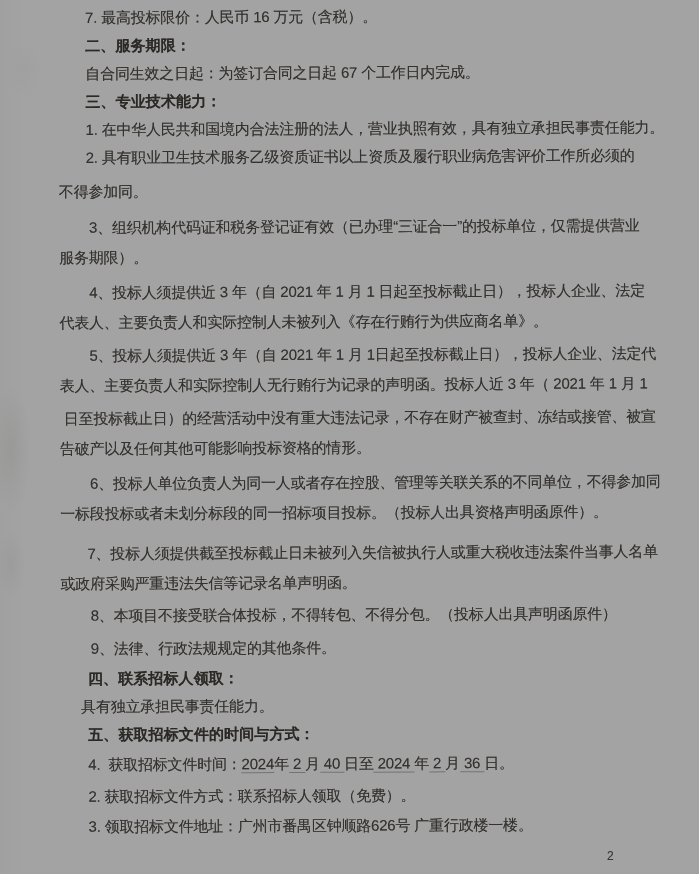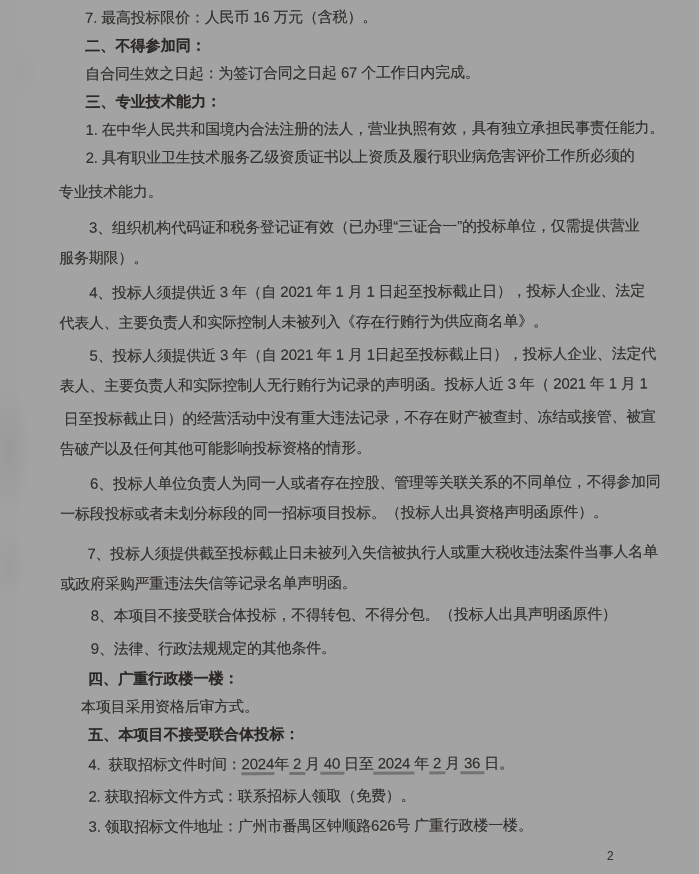--- a/index.html
+++ b/index.html
@@ -32,63 +32,63 @@
     transform-origin: top left;
   }
   .line {
     line-height: 28px;
     font-size: 15px;
     letter-spacing: -0.2px;
     white-space: pre;
     text-shadow: 0 0 0.6px rgba(52,50,46,0.55);
   }
   .line.bold { font-weight: bold; letter-spacing: 0.1px; color: #2b2926; }
-  .u { border-bottom: 3px solid #737373; }
+  .u { border-bottom: 1px solid #737373; }
   .pageno {
     position: absolute;
     left: 607px;
     top: 849px;
     font-size: 12px;
     color: #3a3834;
     text-shadow: 0 0 0.5px rgba(52,50,46,0.5);
   }
 </style>
 </head>
 <body>
 
 <div class="page">
   <div class="smudge s4"></div>
   <div class="smudge s1"></div>
   <div class="smudge s2"></div>
   <div class="smudge s3"></div>
 
   <div class="content">
       <div class="line" style="margin-top: 0px; padding-left: 27px;"><span>7. 最高投标限价：人民币 16 万元（含税）。</span></div>
-      <div class="line bold" style="margin-top: 0px; padding-left: 27px;"><span>二、不得参加同：</span></div>
+      <div class="line bold" style="margin-top: 0px; padding-left: 27px;"><span>二、服务期限：</span></div>
       <div class="line" style="margin-top: 0px; padding-left: 27px;"><span>自合同生效之日起：为签订合同之日起 67 个工作日内完成。</span></div>
       <div class="line bold" style="margin-top: 0px; padding-left: 27px;"><span>三、专业技术能力：</span></div>
       <div class="line" style="margin-top: 0px; padding-left: 27px;"><span>1. 在中华人民共和国境内合法注册的法人，营业执照有效，具有独立承担民事责任能力。</span></div>
       <div class="line" style="margin-top: 0px; padding-left: 27px;"><span>2. 具有职业卫生技术服务乙级资质证书以上资质及履行职业病危害评价工作所必须的</span></div>
-      <div class="line" style="margin-top: 6px; padding-left: 0px;"><span>专业技术能力。</span></div>
+      <div class="line" style="margin-top: 6px; padding-left: 0px;"><span>不得参加同。</span></div>
       <div class="line" style="margin-top: 8px; padding-left: 30px;"><span>3、组织机构代码证和税务登记证有效（已办理“三证合一”的投标单位，仅需提供营业</span></div>
       <div class="line" style="margin-top: 2px; padding-left: 0px;"><span>服务期限）。</span></div>
       <div class="line" style="margin-top: 7px; padding-left: 30px;"><span>4、投标人须提供近 3 年（自 2021 年 1 月 1 日起至投标截止日），投标人企业、法定</span></div>
       <div class="line" style="margin-top: 2px; padding-left: 0px;"><span>代表人、主要负责人和实际控制人未被列入《存在行贿行为供应商名单》。</span></div>
       <div class="line" style="margin-top: 5px; padding-left: 30px;"><span>5、投标人须提供近 3 年（自 2021 年 1 月 1日起至投标截止日），投标人企业、法定代</span></div>
       <div class="line" style="margin-top: 2px; padding-left: 0px;"><span>表人、主要负责人和实际控制人无行贿行为记录的声明函。投标人近 3 年（ 2021 年 1 月 1</span></div>
       <div class="line" style="margin-top: 5px; padding-left: 4px;"><span>日至投标截止日）的经营活动中没有重大违法记录，不存在财产被查封、冻结或接管、被宣</span></div>
       <div class="line" style="margin-top: 2px; padding-left: 0px;"><span>告破产以及任何其他可能影响投标资格的情形。</span></div>
       <div class="line" style="margin-top: 7px; padding-left: 30px;"><span>6、投标人单位负责人为同一人或者存在控股、管理等关联关系的不同单位，不得参加同</span></div>
       <div class="line" style="margin-top: 2px; padding-left: 0px;"><span>一标段投标或者未划分标段的同一招标项目投标。（投标人出具资格声明函原件）。</span></div>
       <div class="line" style="margin-top: 12px; padding-left: 27px;"><span>7、投标人须提供截至投标截止日未被列入失信被执行人或重大税收违法案件当事人名单</span></div>
       <div class="line" style="margin-top: 2px; padding-left: 0px;"><span>或政府采购严重违法失信等记录名单声明函。</span></div>
       <div class="line" style="margin-top: 4px; padding-left: 30px;"><span>8、本项目不接受联合体投标，不得转包、不得分包。（投标人出具声明函原件）</span></div>
       <div class="line" style="margin-top: 5px; padding-left: 30px;"><span>9、法律、行政法规规定的其他条件。</span></div>
-      <div class="line bold" style="margin-top: 2px; padding-left: 27px;"><span>四、广重行政楼一楼：</span></div>
-      <div class="line" style="margin-top: 0px; padding-left: 20px;"><span>本项目采用资格后审方式。</span></div>
-      <div class="line bold" style="margin-top: 0px; padding-left: 27px;"><span>五、本项目不接受联合体投标：</span></div>
+      <div class="line bold" style="margin-top: 2px; padding-left: 27px;"><span>四、联系招标人领取：</span></div>
+      <div class="line" style="margin-top: 0px; padding-left: 20px;"><span>具有独立承担民事责任能力。</span></div>
+      <div class="line bold" style="margin-top: 0px; padding-left: 27px;"><span>五、获取招标文件的时间与方式：</span></div>
       <div class="line" style="margin-top: 2px; padding-left: 27px;"><span>4.  获取招标文件时间：</span><span class="u">2024</span><span>年</span><span class="u"> 2 </span><span>月</span><span class="u"> 40 </span><span>日至</span><span class="u"> 2024 </span><span>年</span><span class="u"> 2 </span><span>月</span><span class="u"> 36 </span><span>日。</span></div>
       <div class="line" style="margin-top: 4px; padding-left: 27px;"><span>2. 获取招标文件方式：联系招标人领取（免费）。</span></div>
       <div class="line" style="margin-top: 2px; padding-left: 27px;"><span>3. 领取招标文件地址：广州市番禺区钟顺路626号 广重行政楼一楼。</span></div>
     </div>
 
   <div class="pageno">2</div>
 </div>
 
 </body></html>

